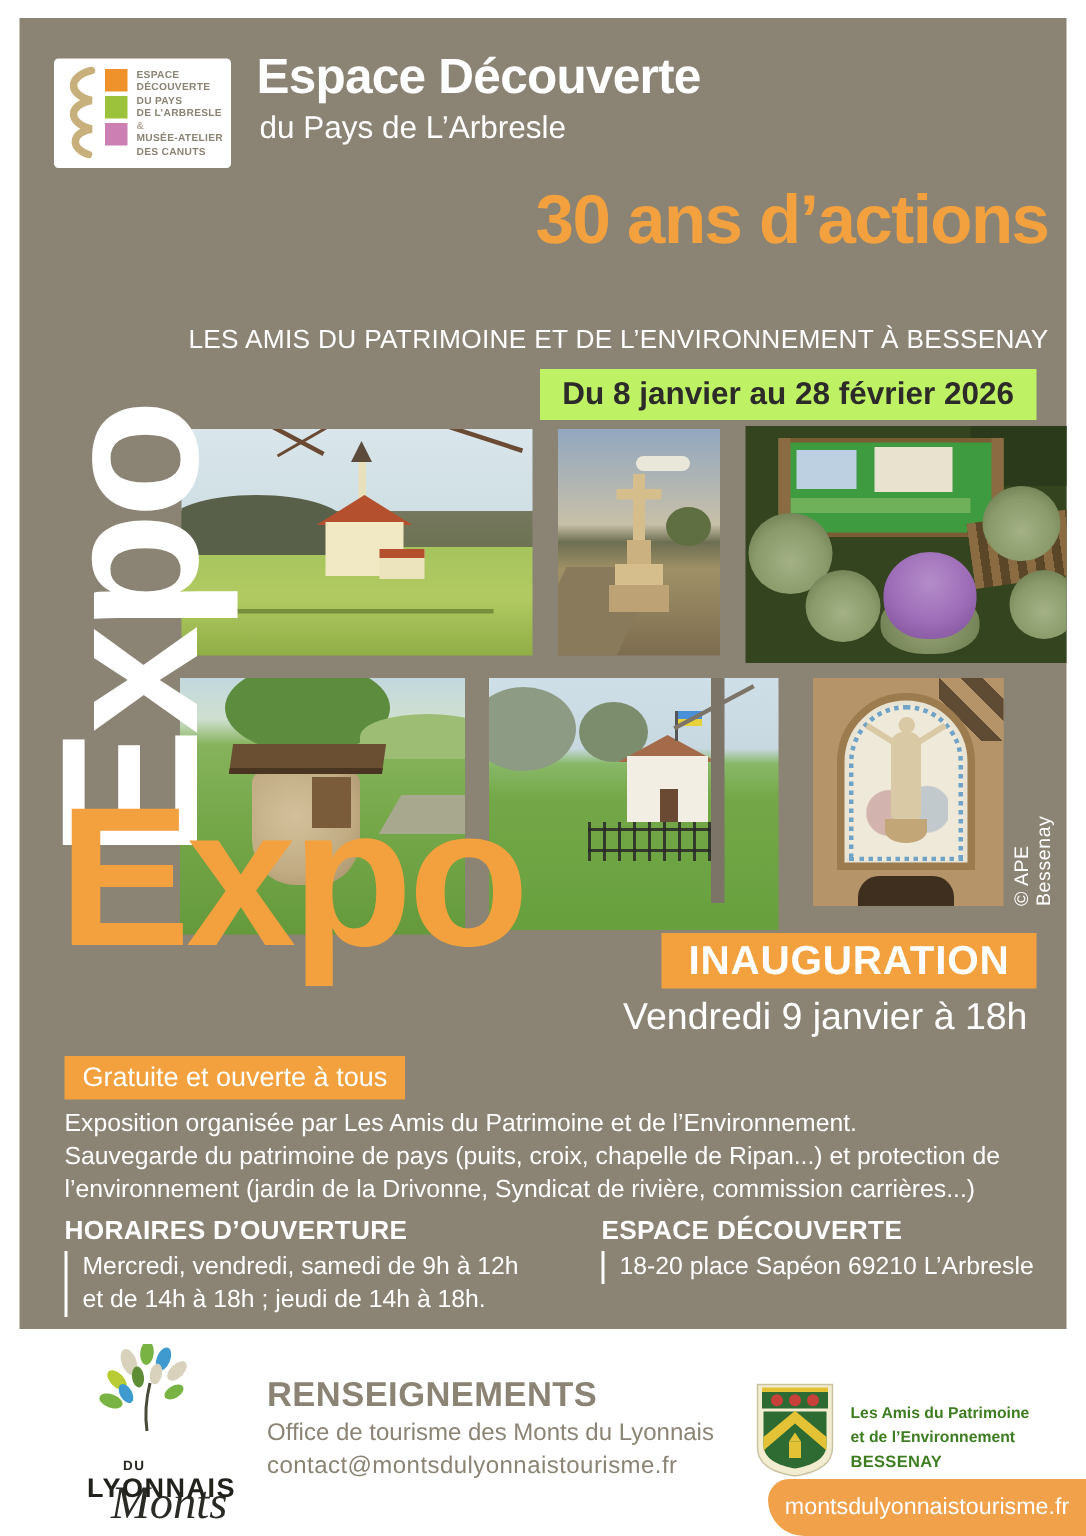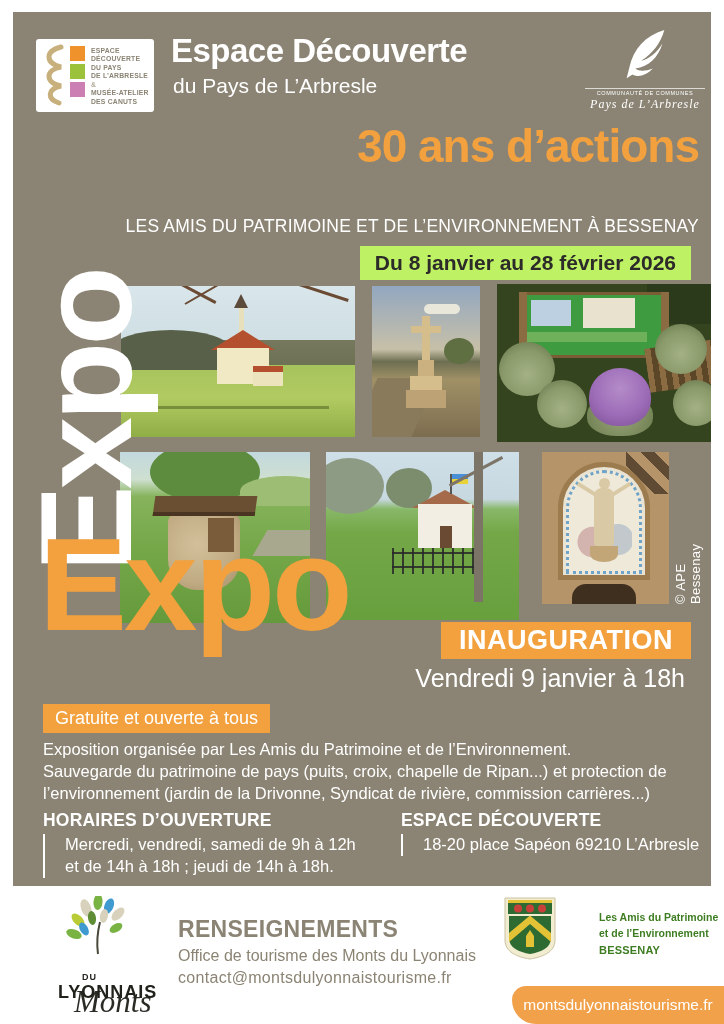--- a/index.html
+++ b/index.html
@@ -110,37 +110,37 @@
   .photo-credit { position:absolute; left:660px; top:592px; transform:rotate(-90deg); transform-origin:0 0; color:#fff; font-size:13px; letter-spacing:.4px; z-index:2; }
 
   
   .inaug-banner { position:absolute; right:20px; top:610px; background:#f2a13e; color:#fff; font-weight:bold; font-size:27px; padding:3px 18px; letter-spacing:.5px; z-index:4; }
   .inaug-date { position:absolute; right:26px; top:652px; color:#fff; font-size:25px; z-index:4; }
 
   
   .free-badge { position:absolute; left:30px; top:692px; background:#f2a13e; color:#fff; font-size:18px; padding:4px 12px; }
   .desc { position:absolute; left:30px; top:727px; width:660px; color:#fff; font-size:16.5px; line-height:1.33; }
   .col-h { position:absolute; color:#fff; font-weight:bold; font-size:17.5px; letter-spacing:.2px; }
-  .col-block { position:absolute; border-left:2px solid #fff; padding-left:20px; color:#fff; font-size:16.5px; line-height:1.32; }
+  .col-block { position:absolute; border-left:2px solid #fff; padding-left:10px; color:#fff; font-size:16.5px; line-height:1.32; }
   .hours-h { left:30px; top:798px; }
   .hours-b { left:30px; top:822px; }
   .venue-h { left:388px; top:798px; }
   .venue-b { left:388px; top:822px; }
 
   
   .monts-logo { position:absolute; left:30px; top:896px; width:140px; height:110px; color:#26251f; }
   .monts-script { position:absolute; left:44px; top:44px; font-family:"Liberation Serif", serif; font-style:italic; font-size:31px; color:#2b2b26;margin-top:44px; }
   .monts-du { position:absolute; left:52px; top:76px; font-size:9px; font-weight:bold; letter-spacing:1px; }
   .monts-name { position:absolute; left:28px; top:86px; font-size:18px; font-weight:bold; letter-spacing:1px; color:#22221d; }
 
   .info-h { position:absolute; left:178px; top:916px; color:#8b8474; font-weight:bold; font-size:23px; letter-spacing:.3px; }
   .info-l1 { position:absolute; left:178px; top:947px; color:#8b8474; font-size:16px; }
   .info-l2 { position:absolute; left:178px; top:969px; color:#8b8474; font-size:16px; letter-spacing:.3px; }
 
-  .bessenay { position:absolute; left:503px; top:896px; display:flex;gap:32px; }
+  .bessenay { position:absolute; left:503px; top:921px; display:flex; }
   .bess-text { margin-left:10px; margin-top:14px; color:#3e7d22; font-weight:bold; font-size:10.5px; line-height:1.5; }
   .bess-text .b3 { font-size:11px; letter-spacing:.2px; }
 
   .bubble { position:absolute; left:512px; top:986px; width:212px; height:38px; background:#f2a14b; border-radius:20px 0 0 34px; display:flex; align-items:center; justify-content:center; color:#fff; font-size:15.5px; }
 </style>
 </head>
 <body>
 
 <div class="page">
   <div class="poster">
@@ -161,27 +161,20 @@
         <div>DE L’ARBRESLE</div>
         <div class="amp">&amp;</div>
         <div>MUSÉE-ATELIER</div>
         <div>DES CANUTS</div>
       </div>
     </div>
 
     <div class="hd-title">Espace Découverte</div>
     <div class="hd-sub">du Pays de L’Arbresle</div>
 
-    <div class="cc-logo">
-      <svg width="58" height="58" viewBox="0 0 60 60" style="display:block;margin:0 auto;">
-        <path d="M50 2 C30 8 18 22 14 40 L11 52 L17 48 C22 51 31 50 38 42 C30 45 24 45 20 42 C34 40 44 30 48 16 C42 26 34 32 26 34 C38 26 46 16 50 2 Z" fill="#ffffff"></path>
-      </svg>
-      <div class="cc-caption">COMMUNAUTÉ DE COMMUNES</div>
-      <div class="cc-name">Pays de L’Arbresle</div>
-    </div>
 
     <div class="hero-title">
       <div>30 ans d’actions</div>
     </div>
     <div class="hero-sub">LES AMIS DU PATRIMOINE ET DE L’ENVIRONNEMENT À BESSENAY</div>
     <div class="date-banner">Du 8 janvier au 28 février 2026</div>
 
     <div class="expo-vert">Expo</div>
     <div class="expo-horiz">Expo</div>
 

